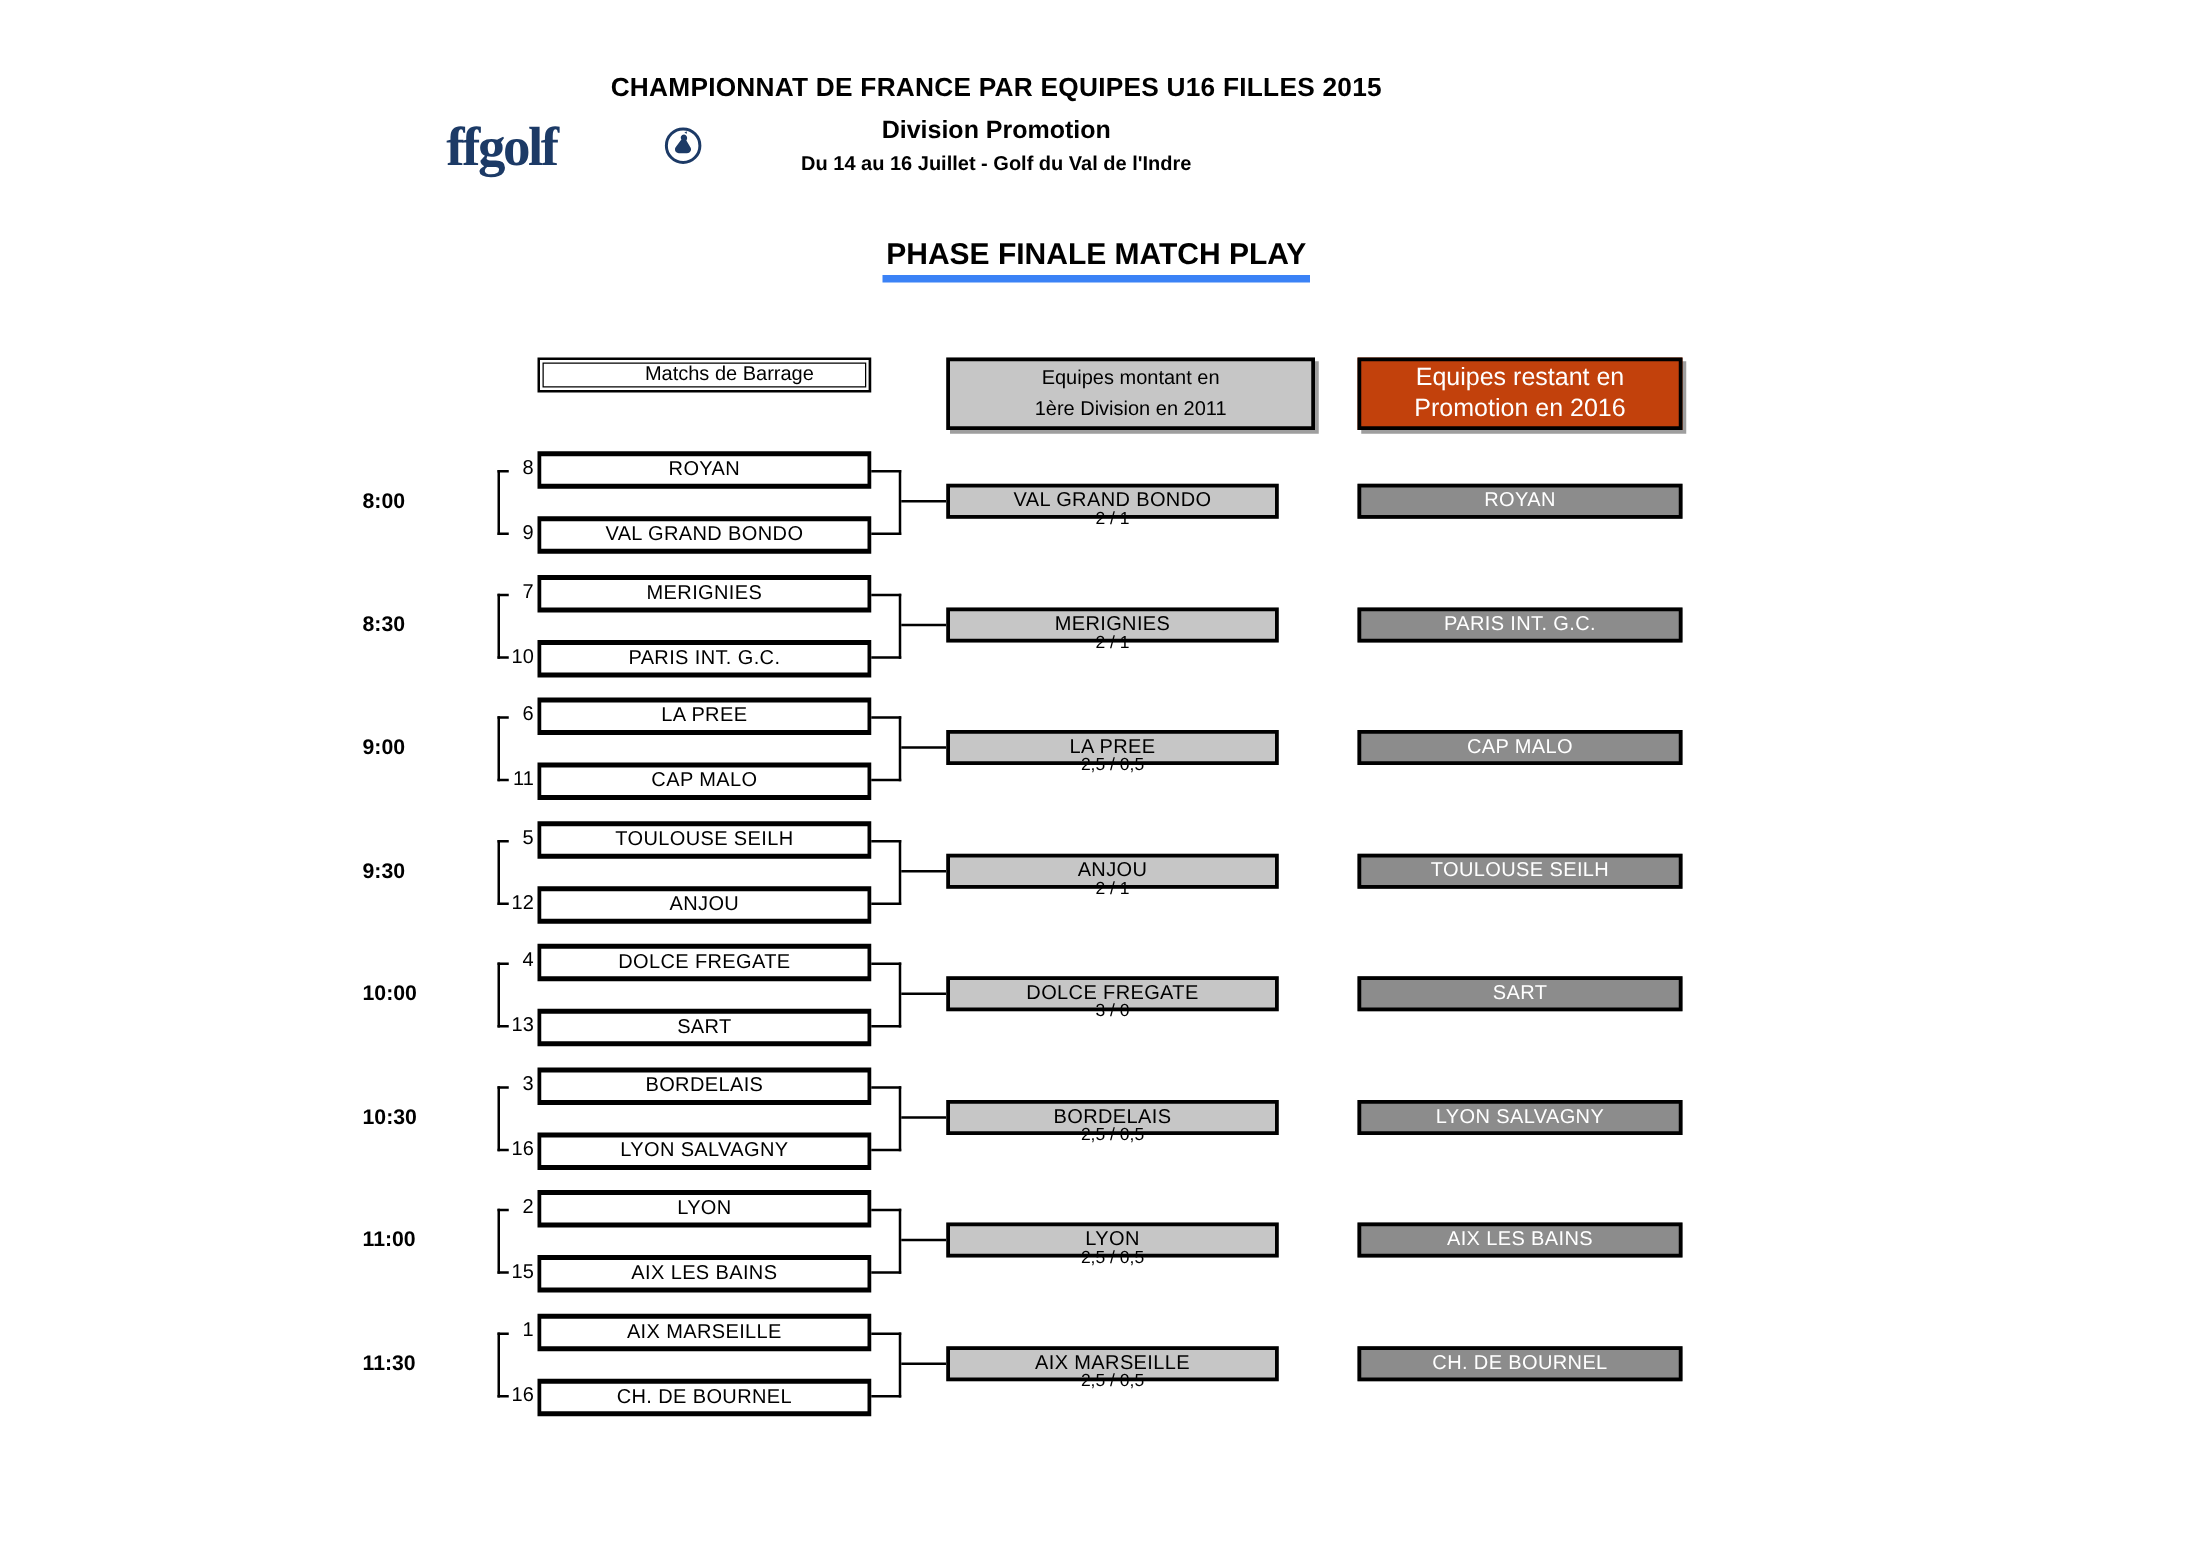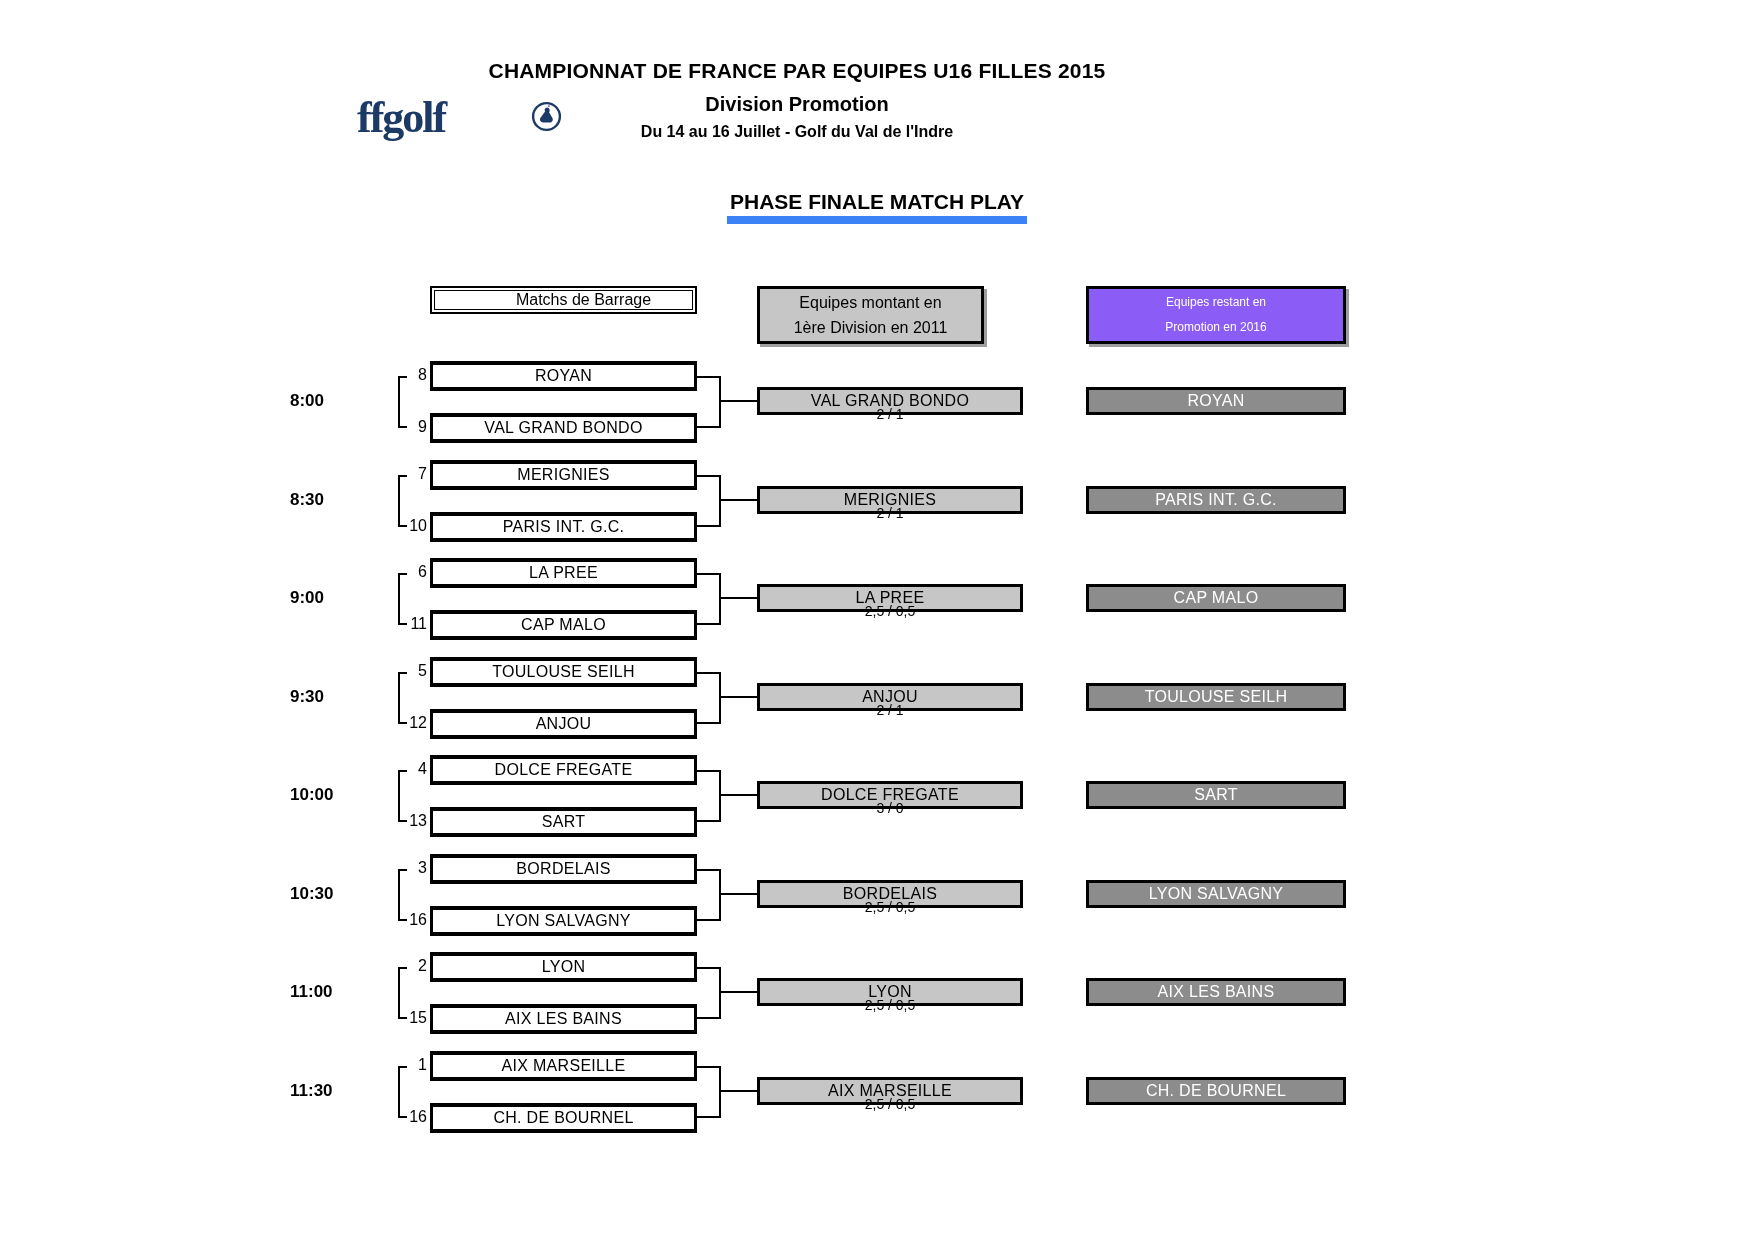--- a/index.html
+++ b/index.html
@@ -6,38 +6,38 @@
   body{width:1754px;height:1240px;position:relative;overflow:hidden;
        font-family:"Liberation Sans",sans-serif;color:#000;}
   .abs{position:absolute;box-sizing:border-box;}
 
   
   .title-line{left:0;width:1594px;text-align:center;font-weight:bold;}
   #t1{top:59px;font-size:21px;letter-spacing:.2px;}
   #t2{top:93px;font-size:20px;}
   #t3{top:123px;font-size:16px;}
   #phase{top:190px;left:0;width:1754px;text-align:center;}
-  #phase .phase-inner{display:inline-block;font-weight:bold;font-size:21px;
-       border-bottom:8px solid #3b82f6;padding:0 3px 2px;}
+  #phase .phase-inner{display:inline-block;font-weight:bold;font-size:24px;
+       border-bottom:6px solid #3b82f6;padding:0 3px 2px;}
 
   
   #logo-text{left:357px;top:94px;font-family:"Liberation Serif",serif;
        font-weight:bold;font-size:44px;line-height:1.1;color:#1c3a66;letter-spacing:-2px;}
   #logo-emblem{left:531px;top:101px;width:31px;height:31px;}
 
   
   #hdr-barrage{left:430px;top:286px;width:267px;height:28px;background:#fff;
        border:2px solid #000;box-shadow:inset 0 0 0 2px #fff, inset 0 0 0 3px #000;
        text-align:center;font-size:16px;line-height:24px;padding-left:40px;}
-  #hdr-montant{left:757px;top:286px;width:227px;height:58px;background:#c6c6c6;
+  #hdr-montant{left:757px;top:286px;width:295px;height:58px;background:#c6c6c6;
        border:3px solid #000;box-shadow:3px 3px 0 #9e9e9e;
        text-align:center;font-size:16px;line-height:25px;padding-top:1px;}
-  #hdr-restant{left:1086px;top:286px;width:260px;height:58px;background:#8b5cf6;
+  #hdr-restant{left:1086px;top:286px;width:260px;height:58px;background:#c2410c;
        border:3px solid #000;box-shadow:3px 3px 0 #9e9e9e;color:#fff;
-       text-align:center;font-size:12px;line-height:25px;padding-top:1px;}
+       text-align:center;font-size:20px;line-height:25px;padding-top:1px;}
 
   
   .match{left:0;top:var(--y);width:1754px;height:99px;}
   .m-time{left:290px;width:100px;top:30px;text-align:left;font-weight:bold;font-size:17px;}
   .m-bracket-l{left:398px;top:15px;width:9px;height:52px;
        border-left:2px solid #000;border-top:2px solid #000;border-bottom:2px solid #000;}
   .m-seed{left:406px;width:21px;text-align:right;font-size:16px;}
   .m-seed-t{top:5px;}
   .m-seed-b{top:57px;}
   .m-box{left:430px;width:267px;height:30px;background:#fff;

